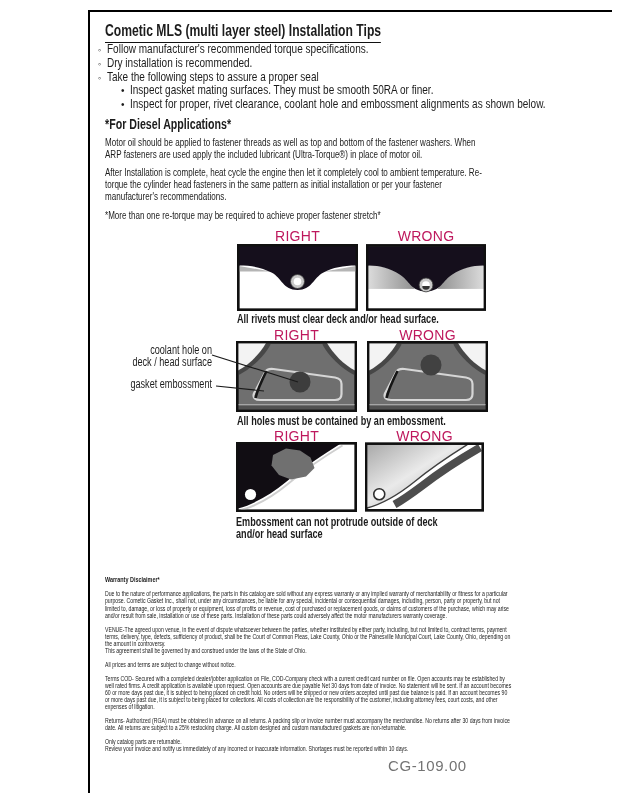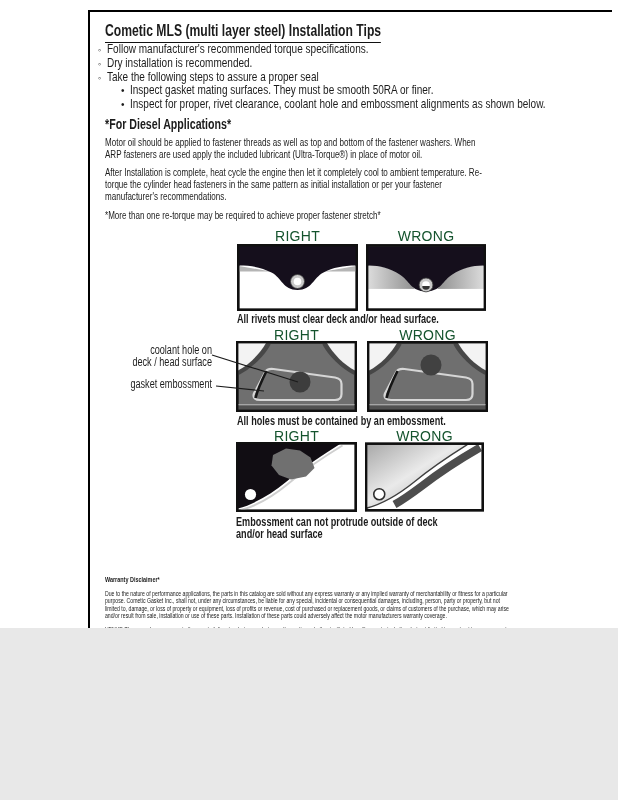--- a/index.html
+++ b/index.html
@@ -1,17 +1,17 @@
 <!DOCTYPE html>
 <html><head>
 <meta charset="utf-8">
 <style>
   html,body{margin:0;padding:0;background:#e8e8e8;}
   .page{
-    position:relative;width:618px;height:628px;margin:0 auto;
+    position:relative;width:618px;height:800px;margin:0 auto;
     background:#ffffff;overflow:hidden;
     font-family:"Liberation Sans","DejaVu Sans",sans-serif;
     color:#1c1c1c;
   }
   .abs{position:absolute;}
   
   .cx{transform:scaleX(.76);transform-origin:0 0;}
   .cxr{transform:scaleX(.76);transform-origin:100% 0;}
   .rule{background:#000;}
   .page-title{
@@ -20,21 +20,21 @@
   }
   .bullets{font-size:13.2px;line-height:11.8px;}
   .b-row{display:flex;align-items:baseline;}
   .b-marker{width:9px;font-size:9px;flex:0 0 9px;}
   .b-marker.open::before{content:"◦";}
   .b-marker.solid::before{content:"•";font-size:10px;}
   .b-sub{margin-left:23px;}
   .b-text{white-space:nowrap;transform:scaleX(.76);transform-origin:0 50%;}
   .h2{font-size:14px;font-weight:bold;white-space:nowrap;}
   .para{font-size:10.6px;line-height:12px;width:500px;margin:0;}
-  .dlabel{font-size:14px;letter-spacing:.3px;text-align:center;color:#14532d;}
+  .dlabel{font-size:14px;letter-spacing:.3px;text-align:center;color:#be185d;}
   .dcaption{font-size:12px;font-weight:bold;white-space:pre-line;line-height:12px;width:340px;}
   .sidelabel{font-size:12px;line-height:11.5px;text-align:right;white-space:pre-line;width:142px;}
   .panel{position:absolute;width:121px;}
   .panel svg{display:block;width:100%;height:100%;}
   .disc{font-size:6.8px;line-height:7.2px;width:535px;}
   .disc h3{font-size:7.2px;margin:0 0 7px 0;}
   .disc p{margin:0 0 6.5px 0;white-space:pre-line;}
   .code{font-size:15px;letter-spacing:.6px;color:#737373;}
 </style>
 </head>

